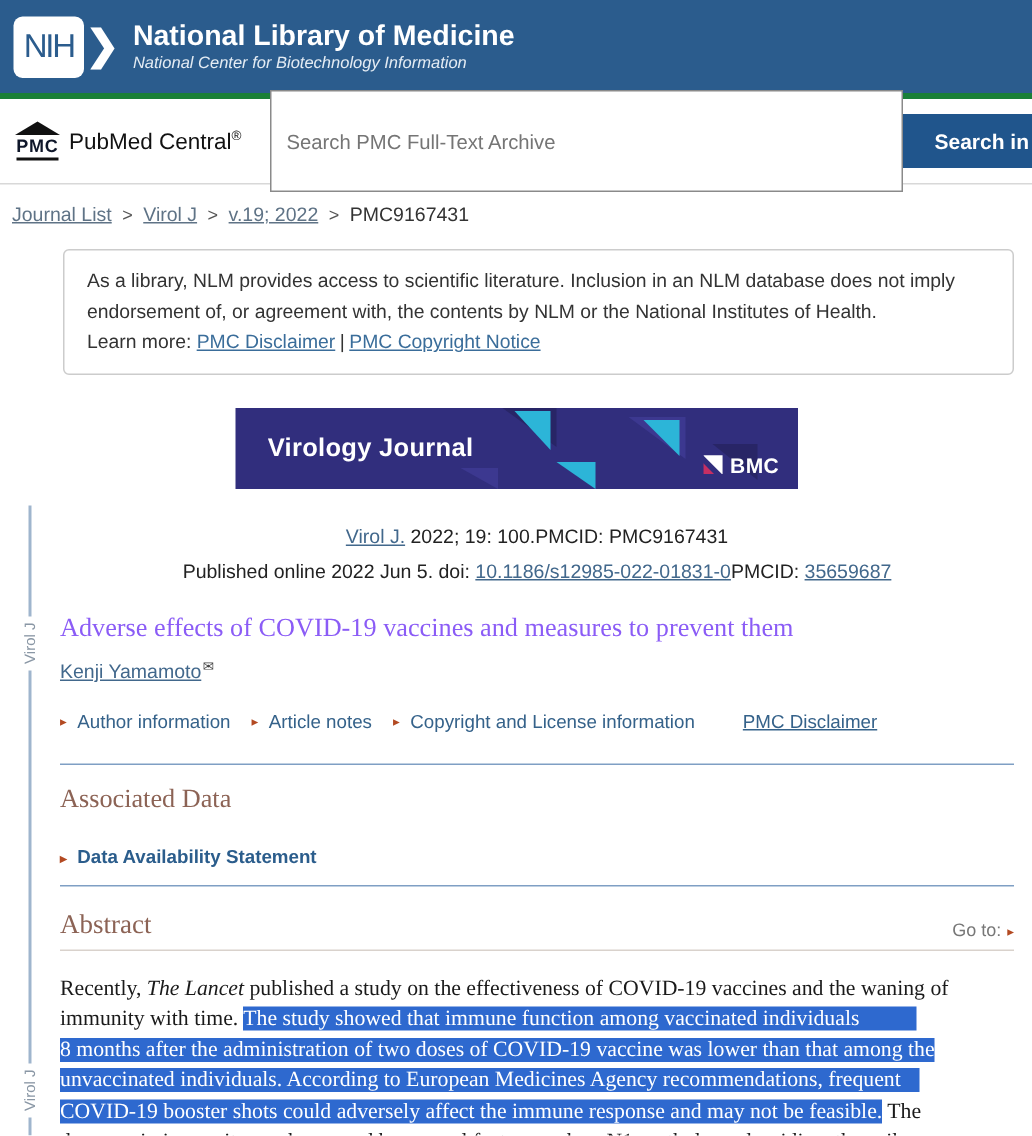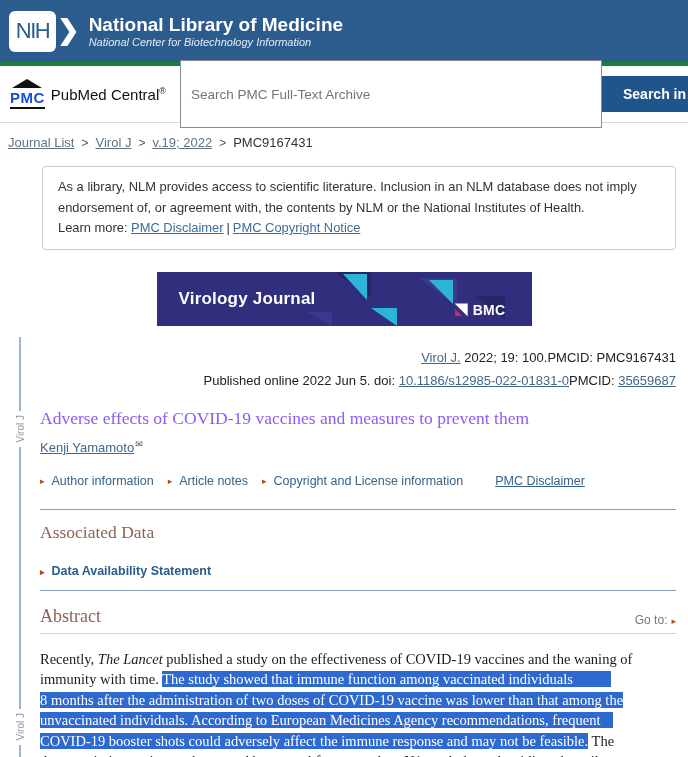--- a/index.html
+++ b/index.html
@@ -14,48 +14,48 @@
     display:flex;align-items:center;justify-content:center;letter-spacing:-1.5px;}
   .nih-chevron{color:#fff;font-size:27px;font-weight:bold;margin:-3px 9px 0 1px;}
   .htitle{color:#fff;font-size:19px;font-weight:bold;line-height:1.15;}
   .hsub{color:#e4ecf4;font-size:11px;font-style:italic;}
   .green-strip{height:4px;background:#1a7f37;}
   
   .pmc-bar{height:57px;display:flex;align-items:center;padding-left:10px;border-bottom:1px solid #d8d8d8;box-sizing:border-box;background:#fff;}
   .pmc-logo{display:flex;align-items:center;gap:6px;width:160px;flex:none;cursor:pointer;}
   .pmc-mark{display:flex;flex-direction:column;align-items:center;}
   .pmc-roof{width:0;height:0;border-left:15px solid transparent;border-right:15px solid transparent;border-bottom:9px solid #111;margin-bottom:1px;}
-  .pmc-acronym{font-weight:bold;font-size:15px;color:#1d4ed8;border-bottom:2px solid #111;line-height:1.15;letter-spacing:.5px;}
+  .pmc-acronym{font-weight:bold;font-size:12px;color:#0f172a;border-bottom:2px solid #111;line-height:1.15;letter-spacing:.5px;}
   .pmc-name{font-size:15px;color:#111;white-space:nowrap;}
   .pmc-reg{font-size:9px;vertical-align:super;}
   .search-wrap{display:flex;align-items:center;margin-left:10px;flex:none;}
   .search-input{width:400px;height:34px;border:1px solid #8a8a8a;padding:16px 10px;font-size:13.5px;color:#333;font-family:"Liberation Sans",sans-serif;}
   .search-input::placeholder{color:#757575;}
   .search-btn{height:36px;width:140px;flex:none;background:#20558c;color:#fff;font-weight:bold;font-size:14px;border:none;white-space:nowrap;font-family:"Liberation Sans",sans-serif;cursor:pointer;}
   
   .breadcrumb{margin:12px 0 0 8px;font-size:13px;color:#333;}
   .crumb-link{color:#5f7386;text-decoration:underline;cursor:pointer;}
   .crumb-sep{color:#555;margin:0 7px;font-size:12px;}
   .crumb-current{color:#333;}
   
   .notice{margin:16px 12px 0 42px;border:1px solid #ccc;border-radius:4px;padding:10px 15px;font-size:12.9px;line-height:1.6;color:#333;}
   .notice-link{color:#3a6d9a;text-decoration:underline;cursor:pointer;}
   .notice-sep{margin:0 3px;color:#333;}
   
   .banner{margin:22px auto 0;width:375px;height:54px;background:#312e7d;position:relative;display:flex;align-items:center;overflow:hidden;cursor:pointer;}
   .banner-title{font-size:17px;font-weight:bold;color:#fff;margin-left:22px;letter-spacing:.2px;position:relative;z-index:2;}
   .banner-decor{position:absolute;inset:0;z-index:1;}
-  .bmc{position:absolute;right:26px;bottom:8px;display:flex;align-items:center;gap:5px;z-index:2;}
+  .bmc{position:absolute;right:12px;bottom:8px;display:flex;align-items:center;gap:5px;z-index:2;}
   .bmc-mark{width:13px;height:13px;position:relative;}
   .bmc-white{position:absolute;inset:0;background:#fff;clip-path:polygon(0 0,100% 0,100% 100%);}
   .bmc-pink{position:absolute;inset:0;background:#c62f63;clip-path:polygon(0 100%,0 40%,60% 100%);}
   .bmc-text{color:#fff;font-weight:bold;font-size:14px;letter-spacing:.3px;}
   
   .citation{margin:20px 12px 0 40px;font-size:13px;color:#222;}
-  .cit-row{display:flex;justify-content:flex-end;line-height:23px;}
+  .cit-row{display:flex;justify-content:center;line-height:23px;}
   .cit-link{color:#42688c;text-decoration:underline;cursor:pointer;}
   
   .article-title{font-family:"Liberation Serif",serif;font-size:17.5px;font-weight:400;color:#8b5cf6;margin:16px 12px 0 40px;}
   .author-row{margin:11px 12px 0 40px;font-size:13px;}
   .author-link{color:#42688c;text-decoration:underline;cursor:pointer;}
   .mail-icon{font-size:9px;color:#444;position:relative;top:-5px;margin-left:1px;}
   .info-links{margin:19px 0 0 40px;font-size:12.5px;display:flex;align-items:center;}
   .tri{color:#b34a22;font-size:9px;margin-right:7px;}
   .info-link{color:#35628a;margin-right:14px;cursor:pointer;}
   .disclaimer-link{color:#35628a;text-decoration:underline;margin-left:18px;cursor:pointer;}

